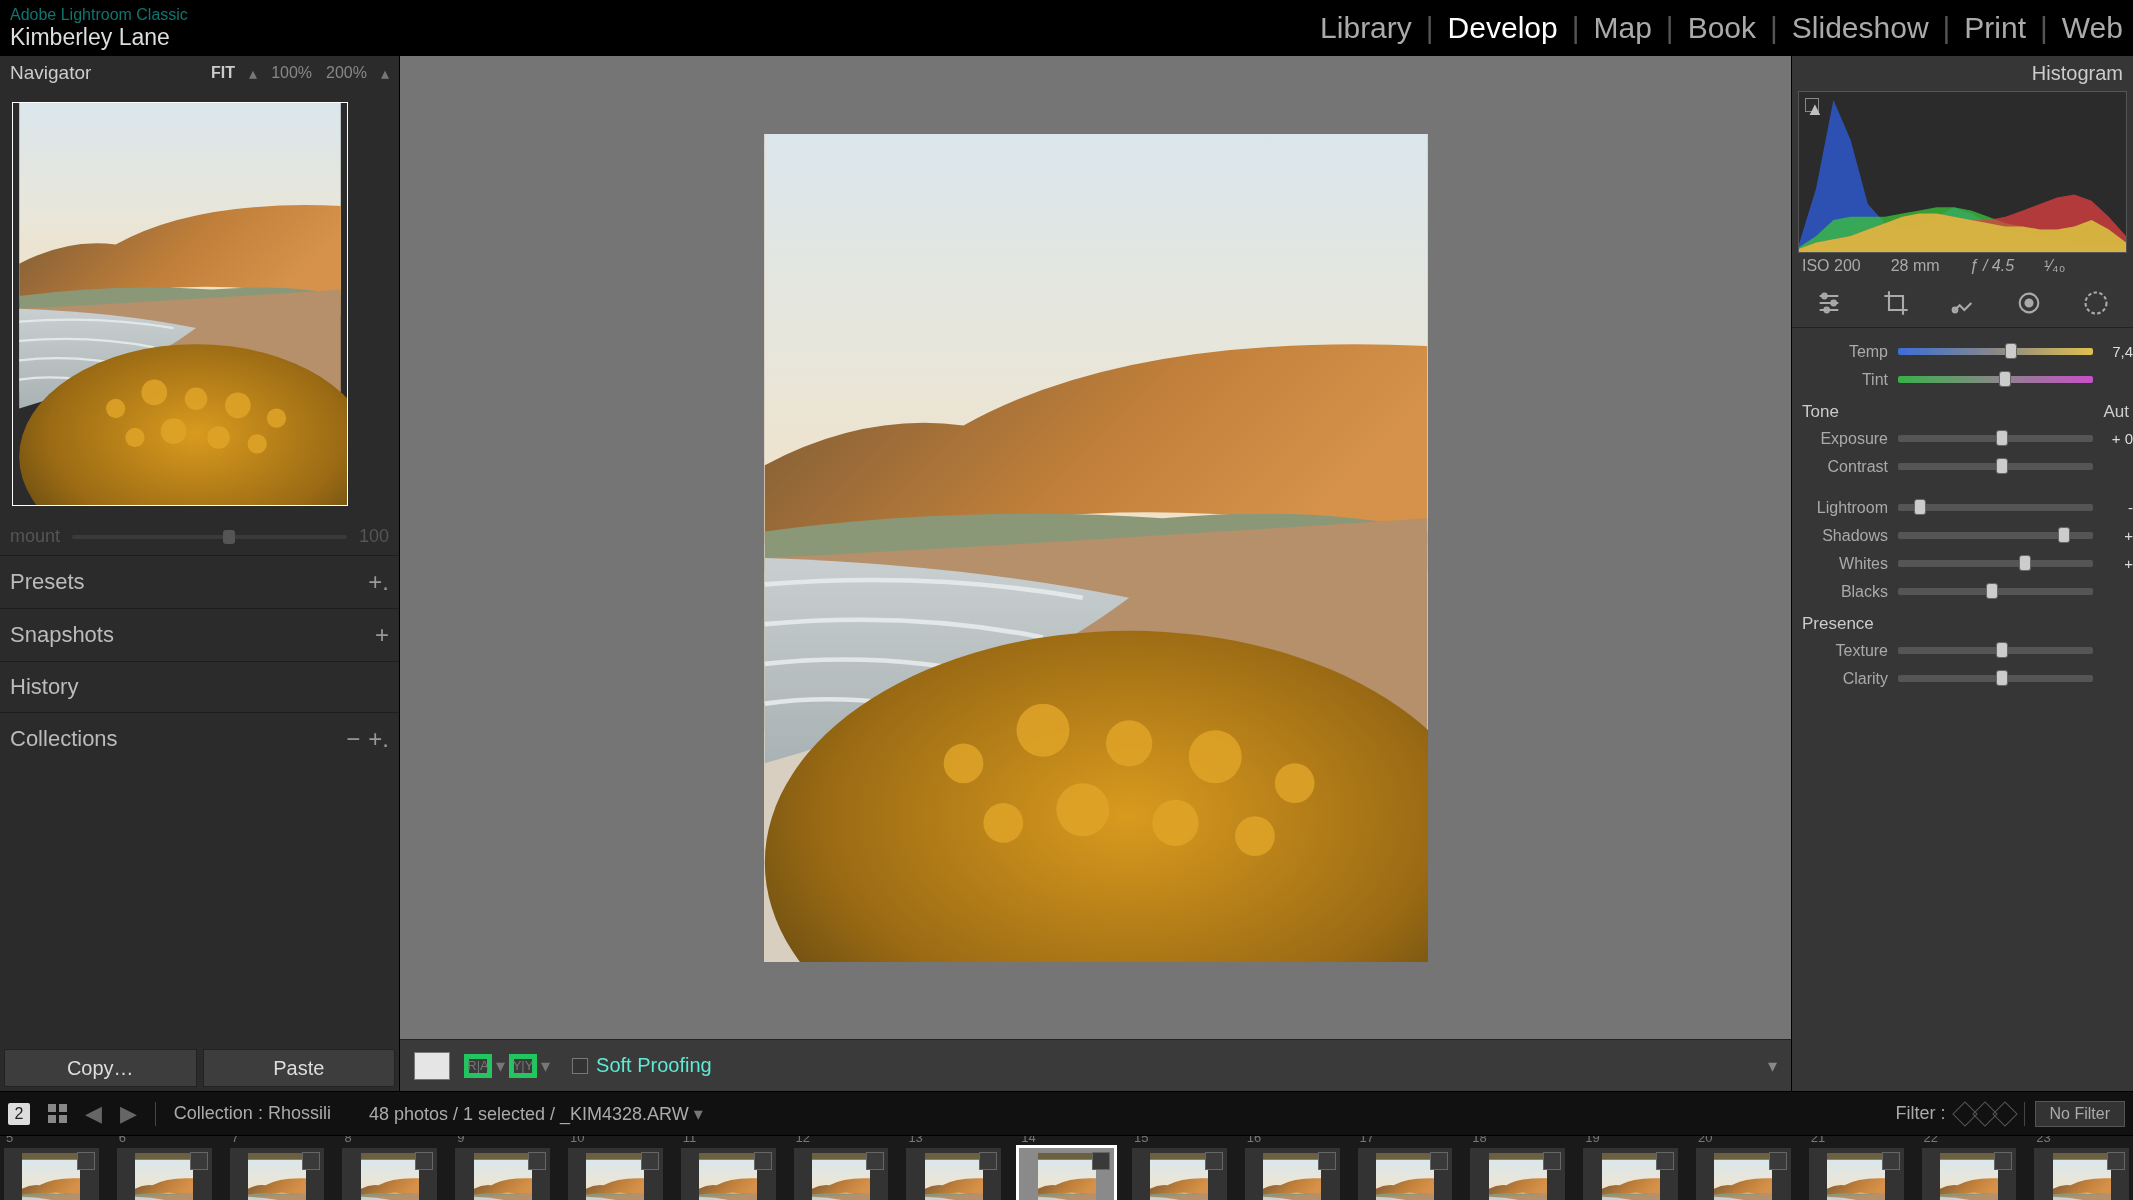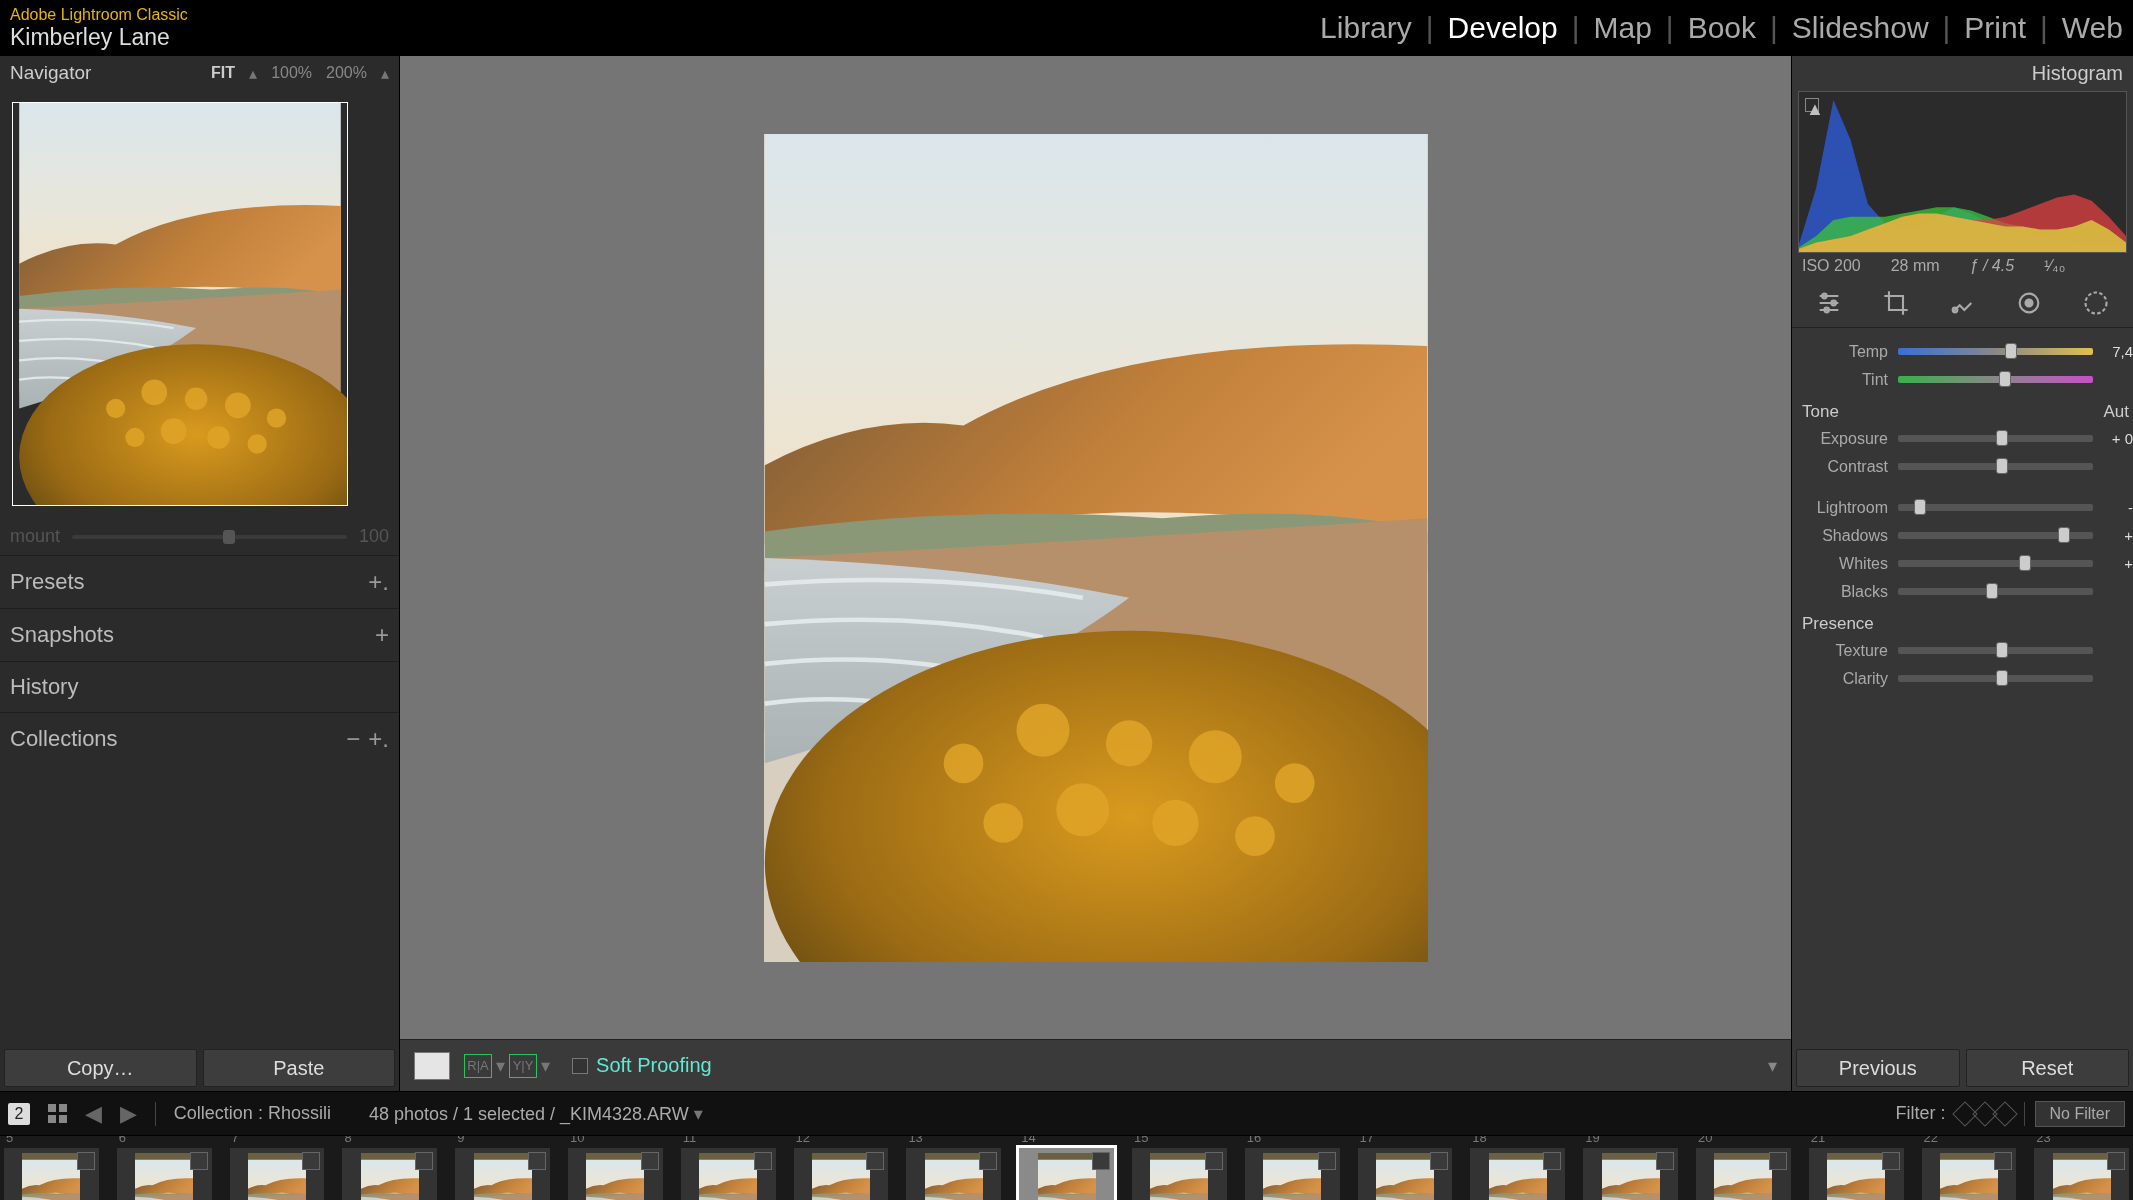--- a/index.html
+++ b/index.html
@@ -16,21 +16,21 @@
 
 
 .header {
   height: 56px;
   background: #000;
   display: flex;
   align-items: center;
   padding: 0 10px;
 }
 .app-title-block { line-height: 1.2; font-size: 17px; }
-.app-name { color: #eab308; font-size: 16px; }
+.app-name { color: #0f766e; font-size: 16px; }
 .user-name { color: #ddd; font-size: 23px; }
 .modules { margin-left: auto; display: flex; gap: 0; align-items: center; font-size: 30px; }
 .mod-sep { color: #555; margin: 0 14px; }
 .module { color: #aaa; cursor: pointer; }
 .module.active { color: #fff; font-weight: 500; }
 
 
 .columns { display: flex; height: 1035px; }
 .left-panel { width: 400px; background: #2b2b2b; display: flex; flex-direction: column; border-right:1px solid #000;}
 .center-panel { flex: 1; background: #757575; display: flex; flex-direction: column; }
@@ -77,21 +77,21 @@
 
 
 .center-toolbar {
   height: 52px; background: #3a3a3a; display: flex; align-items: center;
   padding: 0 14px; gap: 14px; border-top:1px solid #222;
 }
 .view-mode {
   width: 36px; height: 28px; border: 1px solid #777; background: #e5e5e5;
 }
 .mini-icons { display:flex; gap:4px; align-items:center;}
-.mini-icon { width:28px; height:24px; border:1px solid #22c55e; color:#777; font-size:13px; display:flex; align-items:center; justify-content:center;}
+.mini-icon { width:28px; height:24px; border:5px solid #22c55e; color:#777; font-size:13px; display:flex; align-items:center; justify-content:center;}
 .soft-proof { display:flex; align-items:center; gap:8px; color:#5eead4; font-size:20px; margin-left:8px;}
 .checkbox { width:16px; height:16px; border:1px solid #777; background:#333;}
 .chev { margin-left:auto; color:#888; font-size:18px;}
 
 
 .histo-head { text-align:right; padding:6px 10px; font-size:20px; color:#ccc;}
 .histo-box { height:162px; margin:0 6px; background:#2b2b2b; border:1px solid #555; position:relative; overflow:hidden;}
 .histo-meta { display:flex; padding:4px 10px; color:#aaa; font-size:16px; gap:30px;}
 .histo-meta .fv{font-style:italic;}
 .missing-row{ padding:8px 10px; color:#aaa; font-size:17px; display:flex; align-items:center; gap:8px; border-bottom:1px solid #222;}
@@ -406,24 +406,20 @@
         </div>
       <div class="slider-row">
           <span class="lbl">Clarity</span>
           <div class="track">
             <div class="knob" style="left:50%"></div>
           </div>
           <span class="val"></span>
         </div>
     </div>
 
-    <div class="right-btn-row">
-      <button class="gray-btn">Previous</button>
-      <button class="gray-btn">Reset</button>
-    </div>
   </div>
 </div>
 
 <div class="info-bar">
   <div class="num-box">2</div>
   <div class="grid-ico">
       <div></div>
       <div></div>
       <div></div>
       <div></div>

